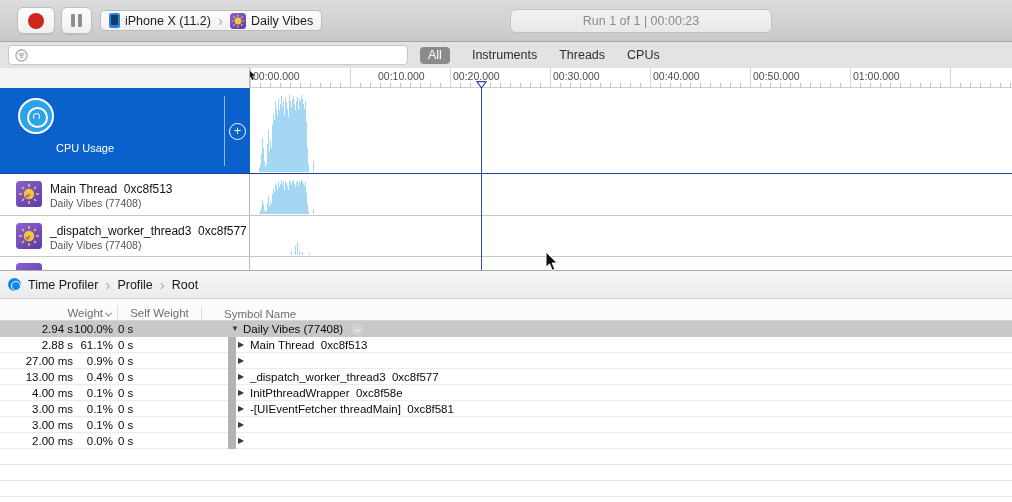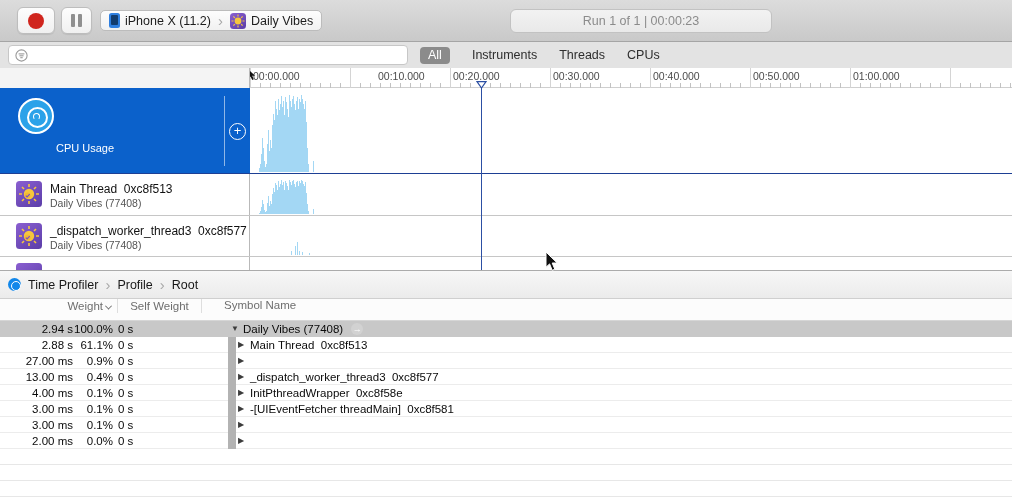--- a/index.html
+++ b/index.html
@@ -82,21 +82,21 @@
   
   .detail { position:absolute; left:0; top:270px; width:1012px; height:232px; background:#fff; }
   .crumbbar { position:absolute; left:0; top:0; width:1012px; height:29px;
               background:linear-gradient(#f7f7f7,#ebebeb); border-top:1px solid #ababab; border-bottom:1px solid #cfcfcf;
               display:flex; align-items:center; padding-left:8px; gap:7px; font-size:12.5px; color:#181818; }
   .crumb-chevron { color:#a9a9a9; font-size:15px; }
   .tp-icon { width:13px; height:13px; border-radius:50%; background:#1287ea; position:relative; }
   .tp-icon:before { content:""; position:absolute; left:2.5px; top:2.5px; width:8px; height:8px; border-radius:50%; border:1.5px solid #fff; }
 
   .thead { position:absolute; left:0; top:29px; width:1012px; height:22px; background:#fcfcfc;
-           border-bottom:1px solid #d6d6d6; display:flex; font-size:11.5px; color:#6e6e6e; align-items:flex-start; }
+           border-bottom:1px solid #d6d6d6; display:flex; font-size:11.5px; color:#6e6e6e; align-items:flex-end; }
   .th-weight { width:118px; text-align:right; padding-right:6px; border-right:1px solid #dedede; height:14px; line-height:14px; }
   .th-self { width:84px; text-align:center; border-right:1px solid #dedede; height:14px; line-height:14px; }
   .th-symbol { padding-left:22px; }
   .sortchev { display:inline-block; width:5px; height:5px; border-right:1.4px solid #6e6e6e; border-bottom:1.4px solid #6e6e6e;
               transform:rotate(45deg) translate(-1px,-1px); margin-left:3px; }
 
   .tbody { position:absolute; left:0; top:51px; width:1012px; bottom:0; }
   .trow { display:flex; height:16px; align-items:center; font-size:11.5px; color:#0a0a0a; border-bottom:1px solid #ececec; position:relative; }
   .trow.selected { background:#c8c8c8; border-bottom-color:#c8c8c8; }
   .c-weight { width:118px; display:flex; justify-content:flex-end; padding-right:5px; }

